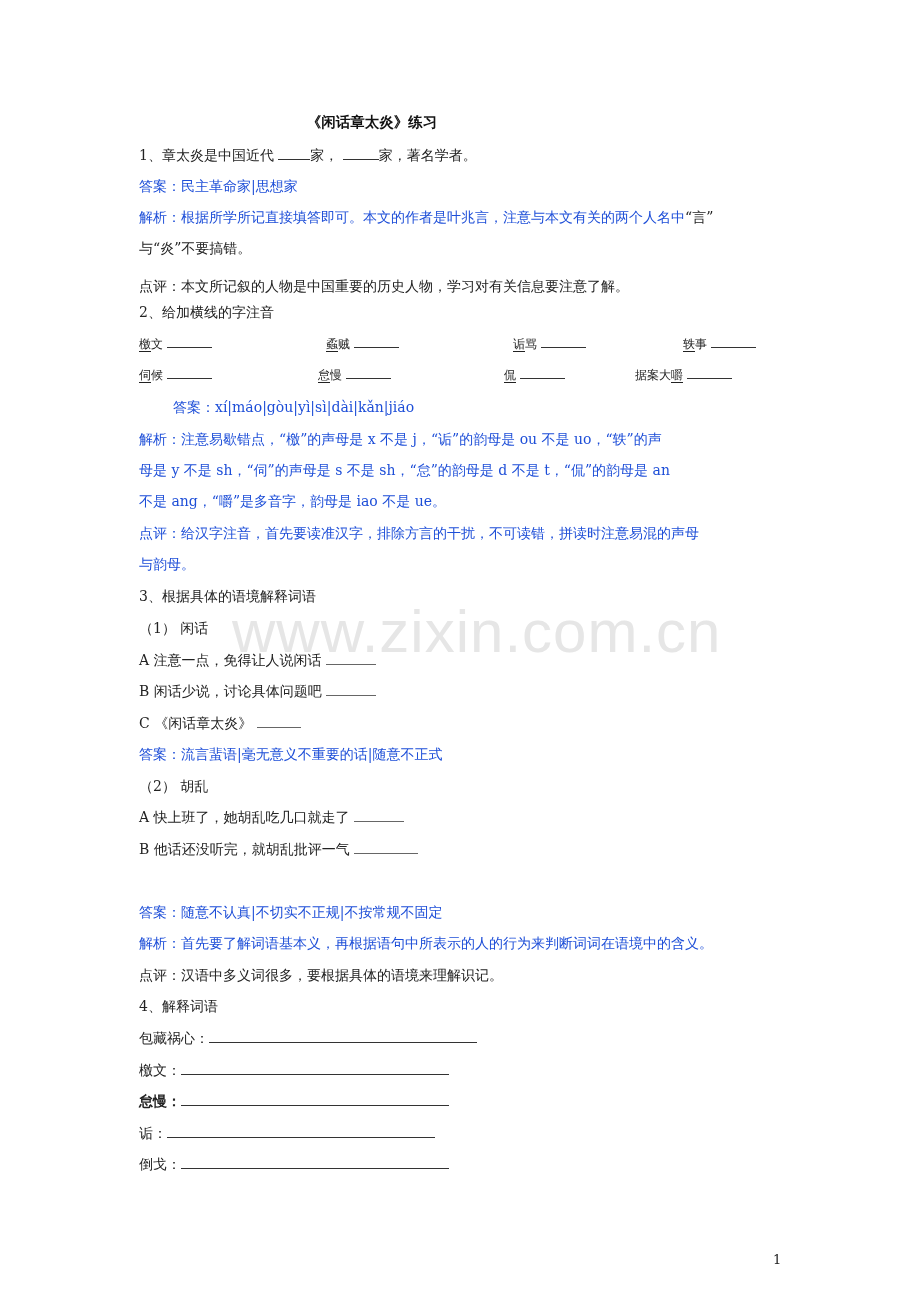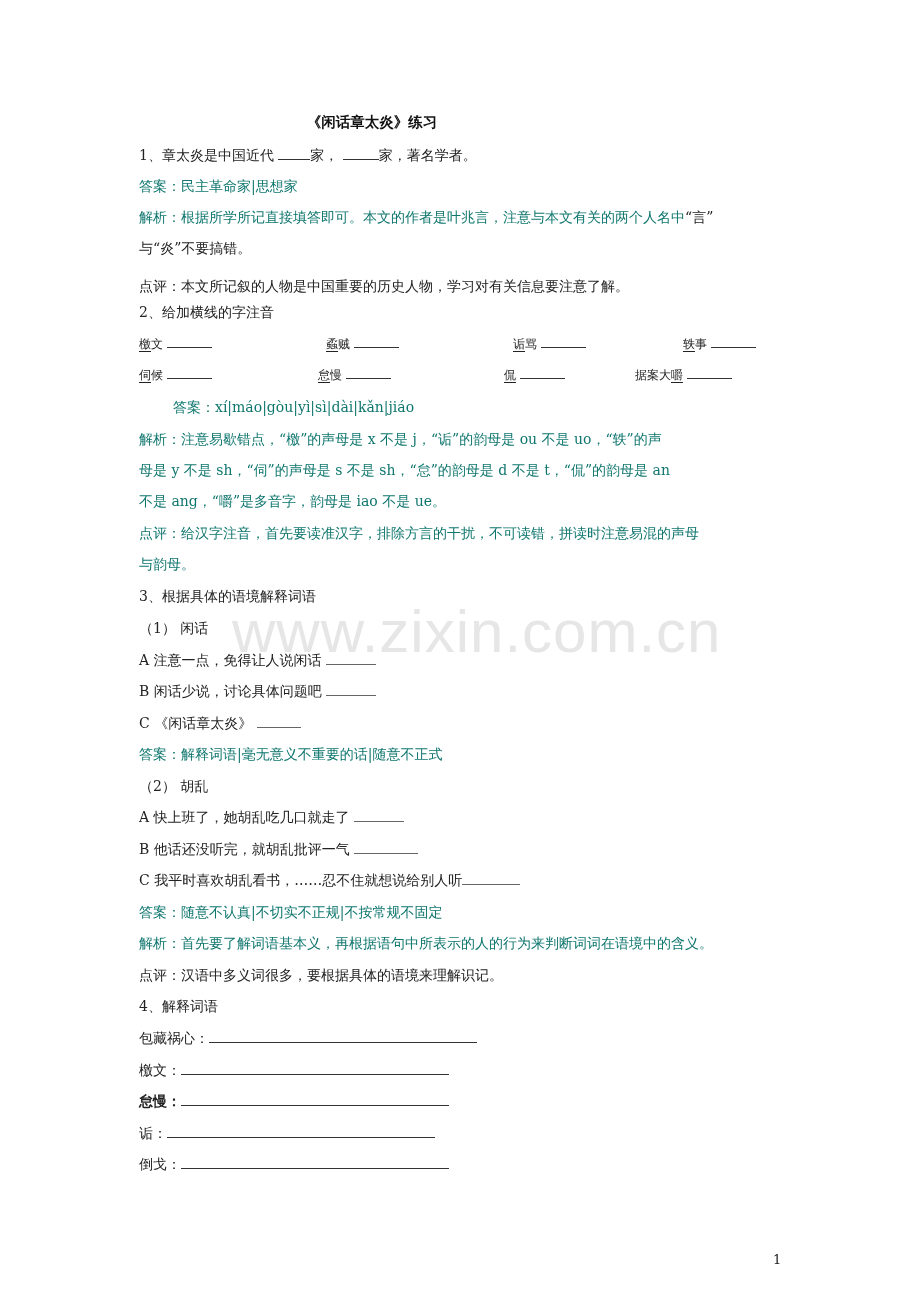--- a/index.html
+++ b/index.html
@@ -2,21 +2,21 @@
 <html><head>
   <meta charset="utf-8">
   <style>
     html, body { margin: 0; padding: 0; background: #ffffff; }
     body { width: 920px; height: 1302px; position: relative; overflow: hidden;
            font-family: "DejaVu Serif", "Liberation Serif", serif; color: #222; }
     .page { position: absolute; left: 0; top: 0; width: 920px; height: 1302px; }
     .title { position: absolute; top: 113px; left: 0; width: 744px; text-align: center;
              font-size: 14.5px; font-weight: bold; color: #111; }
     .line { position: absolute; left: 139px; font-size: 14px; line-height: 20px; white-space: nowrap; color: #222; }
-    .red { color: #0f766e; }
+    .red { color: #1d4ed8; }
     .blank { display: inline-block; border-bottom: 1px solid #333; height: 13px; vertical-align: baseline; }
     .u { text-decoration: underline; text-underline-offset: 3px; }
     .vocab { position: absolute; font-size: 12px; line-height: 20px; white-space: nowrap; color: #222; }
     .watermark { position: absolute; left: 232px; top: 597px; font-family: "Liberation Sans", sans-serif;
                  font-size: 60px; color: #e6e6e6; letter-spacing: 1px; z-index: 0; }
     .fg { z-index: 1; }
     .pagenum { position: absolute; left: 773px; top: 1252px; font-size: 13px; color: #222; }
   </style>
 </head>
 <body>
@@ -54,26 +54,25 @@
   <div class="line red fg" style="top:460px;">母是 y 不是 sh，“伺”的声母是 s 不是 sh，“怠”的韵母是 d 不是 t，“侃”的韵母是 an</div>
   <div class="line red fg" style="top:491px;">不是 ang，“嚼”是多音字，韵母是 iao 不是 ue。</div>
   <div class="line red fg" style="top:523px;">点评：给汉字注音，首先要读准汉字，排除方言的干扰，不可读错，拼读时注意易混的声母</div>
   <div class="line red fg" style="top:554px;">与韵母。</div>
 
   <div class="line fg" style="top:586px;">3、根据具体的语境解释词语</div>
   <div class="line fg" style="top:618px;">（1） 闲话</div>
   <div class="line fg" style="top:650px;"><span>A 注意一点，免得让人说闲话 </span><span class="blank" style="width:50px; border-color:#666;"></span></div>
   <div class="line fg" style="top:681px;text-align:center;"><span>B 闲话少说，讨论具体问题吧 </span><span class="blank" style="width:50px; border-color:#666;"></span></div>
   <div class="line fg" style="top:713px;"><span>C 《闲话章太炎》 </span><span class="blank" style="width:44px; border-color:#666;"></span></div>
-  <div class="line red fg" style="top:744px;">答案：解释词语|毫无意义不重要的话|随意不正式</div>
+  <div class="line red fg" style="top:744px;">答案：流言蜚语|毫无意义不重要的话|随意不正式</div>
 
   <div class="line fg" style="top:776px;">（2） 胡乱</div>
   <div class="line fg" style="top:807px;"><span>A 快上班了，她胡乱吃几口就走了 </span><span class="blank" style="width:50px; border-color:#666;"></span></div>
   <div class="line fg" style="top:839px;"><span>B 他话还没听完，就胡乱批评一气 </span><span class="blank" style="width:64px; border-color:#666;"></span></div>
-  <div class="line fg" style="top:870px;"><span>C 我平时喜欢胡乱看书，……忍不住就想说给别人听</span><span class="blank" style="width:58px; border-color:#666;"></span></div>
   <div class="line red fg" style="top:902px;">答案：随意不认真|不切实不正规|不按常规不固定</div>
   <div class="line red fg" style="top:933px;">解析：首先要了解词语基本义，再根据语句中所表示的人的行为来判断词词在语境中的含义。</div>
   <div class="line fg" style="top:965px;">点评：汉语中多义词很多，要根据具体的语境来理解识记。</div>
 
   <div class="line fg" style="top:996px;">4、解释词语</div>
   <div class="line fg" style="top:1028px;"><span>包藏祸心：</span><span class="blank" style="width:268px;"></span></div>
   <div class="line fg" style="top:1060px;"><span>檄文：</span><span class="blank" style="width:268px;"></span></div>
   <div class="line fg" style="top:1091px;font-weight:bold;"><span>怠慢：</span><span class="blank" style="width:268px;"></span></div>
   <div class="line fg" style="top:1123px;"><span>诟：</span><span class="blank" style="width:268px;"></span></div>
   <div class="line fg" style="top:1154px;"><span>倒戈：</span><span class="blank" style="width:268px;"></span></div>

